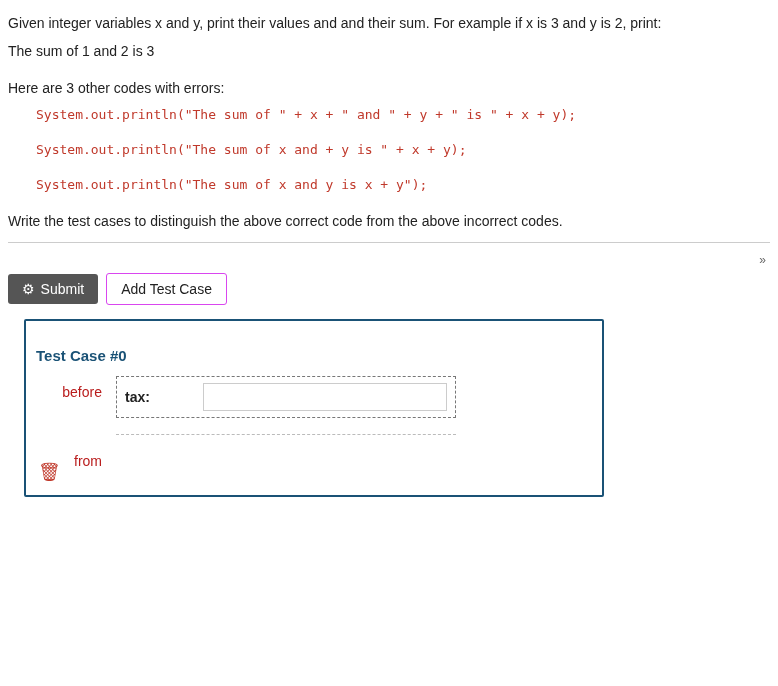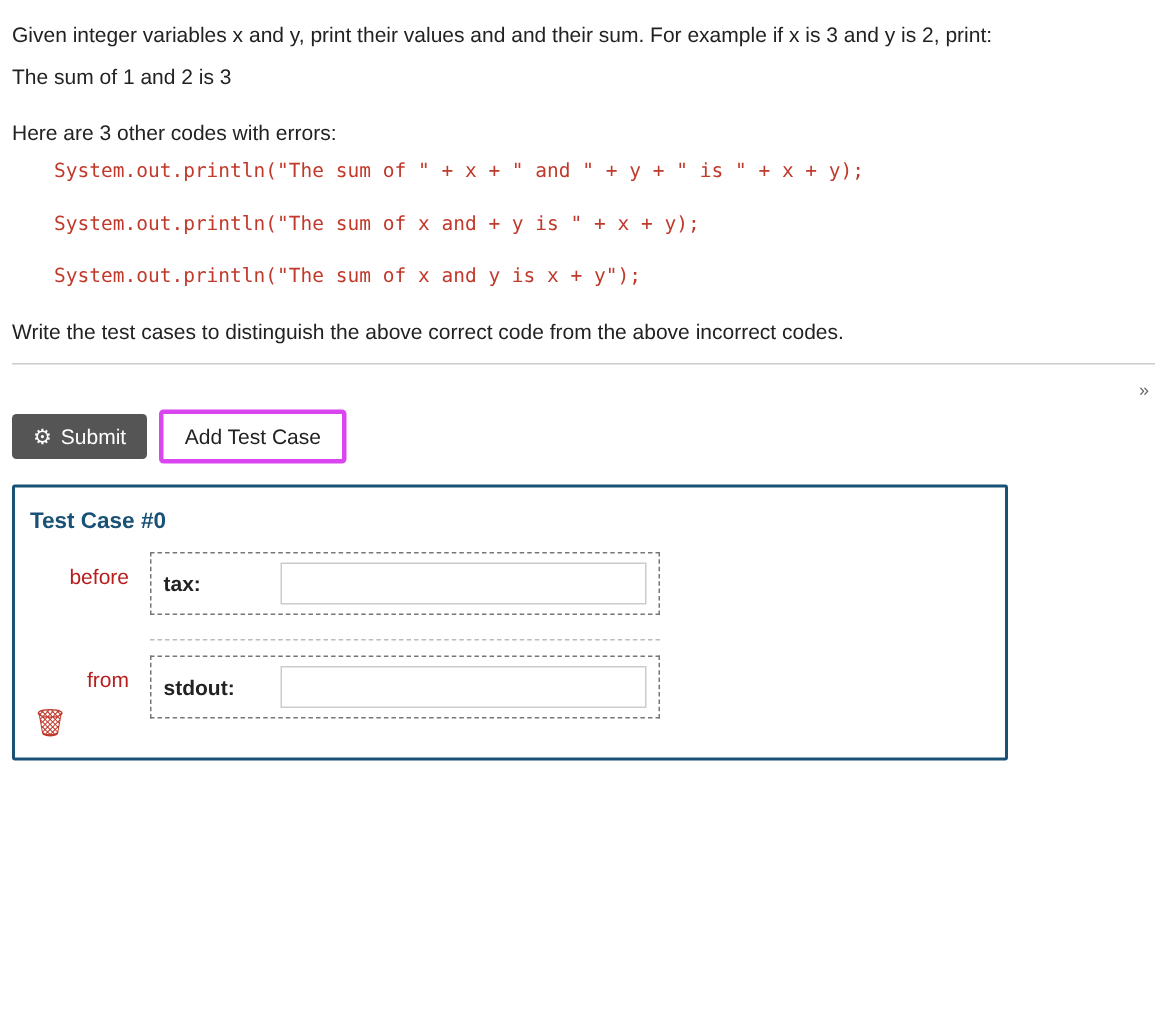--- a/index.html
+++ b/index.html
@@ -70,33 +70,34 @@
       align-items: center;
       gap: 6px;
       border-radius: 3px;
     }
     .btn-submit .gear-icon {
       font-size: 14px;
     }
     .btn-add-test {
       background: #fff;
       color: #222;
-      border: 3px solid #d946ef;
+      border: 1px solid #d946ef;
       padding: 7px 14px;
       font-size: 14px;
       cursor: pointer;
       border-radius: 3px;
     }
     .test-case-container {
       border: 2px solid #1a5276;
       border-radius: 2px;
-      padding: 14px 10px 10px 10px;
-      width: 664px;
+      padding: 26px 10px 10px 10px;
+      width: 580px;
       position: relative;
       margin-bottom: 10px;
+      margin-left: 16px;
     }
     .test-case-title {
       color: #1a5276;
       font-size: 15px;
       font-weight: bold;
       margin-bottom: 12px;
     }
     .test-case-row {
       display: flex;
       align-items: flex-start;
@@ -199,24 +200,20 @@
       <div class="row-field-box">
         <span class="field-label">tax:</span>
         <input class="field-input" type="text" placeholder="" style="">
       </div>
     </div>
 
     <hr class="row-separator">
 
     <div class="test-case-row">
       <div class="row-label">from</div>
-      <div class="row-field-box">
-        <span class="field-label">stdout:</span>
-        <input class="field-input" type="text" placeholder="" style="">
-      </div>
     </div>
 
     <div class="delete-icon-wrapper">
       <button class="trash-icon">🗑</button>
     </div>
   </div>
 
 </div>
 
 </body></html>

